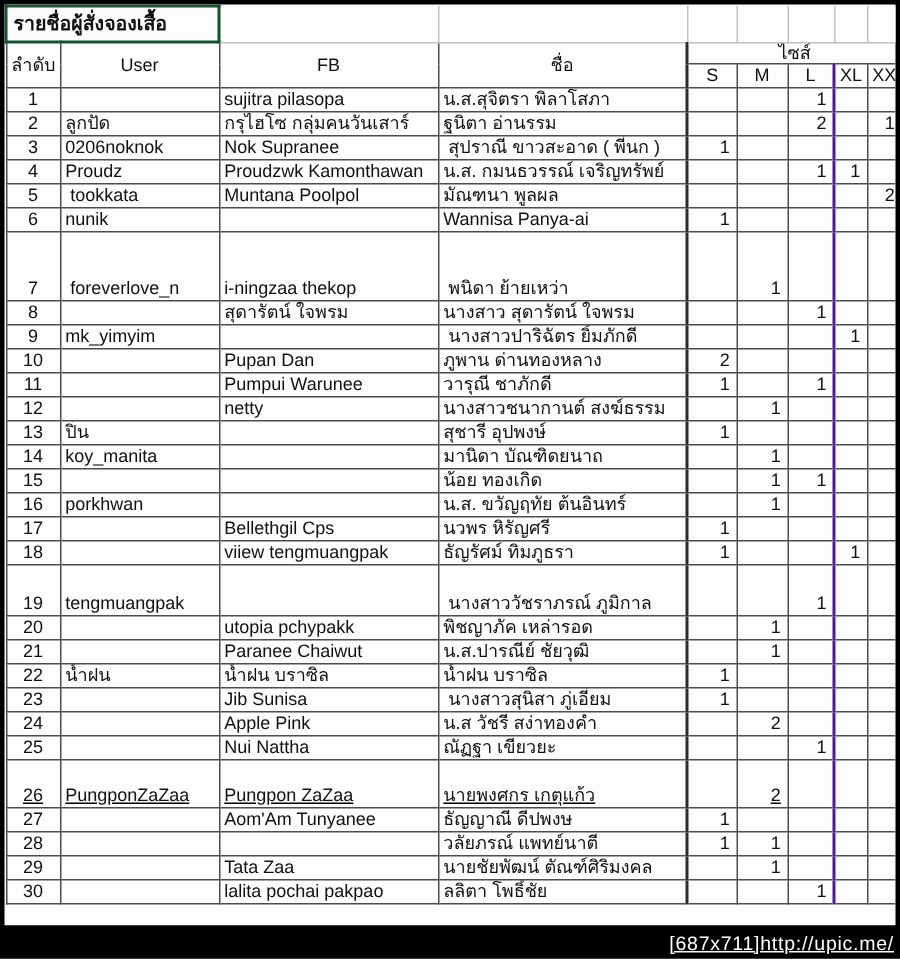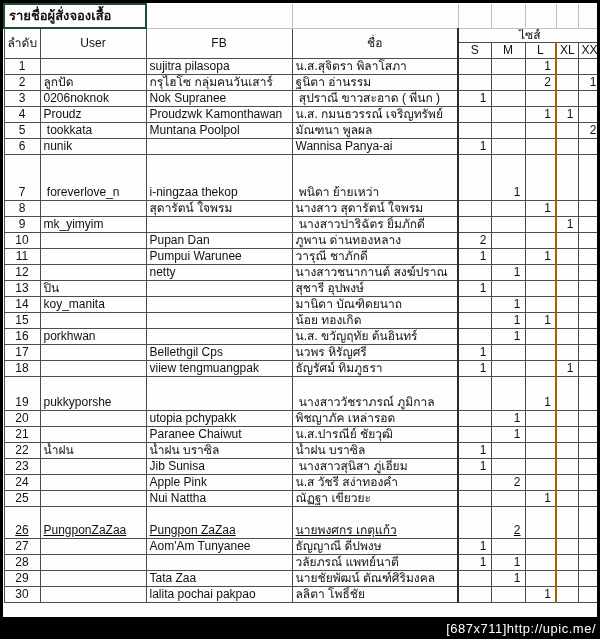--- a/index.html
+++ b/index.html
@@ -21,34 +21,35 @@
   
   .title-cell{
     border:2px solid #14532d;font-weight:bold;font-size:13px;padding:2px 4px;height:18px;
   }
   .ghost{border:1px solid #c2c2c2;border-top:none;background:#fdfdfd;}
   
   thead th{text-align:center;font-size:12px;}
   th.size-group{height:13px;}
   th.size-letter{height:15px;}
   .col-s-edge{border-left:2px solid #2b2b2b;}
-  .col-xl-edge{border-left:2px solid #a16207;}
+  .col-xl-edge{border-left:2px solid #4c1d95;}
   
   .num-cell{text-align:center;}
   .text-cell{text-align:left;}
   .size-cell{text-align:right;padding-right:4px;}
   tr.tall td{vertical-align:bottom;padding-bottom:1px;}
   
   .watermark-bar{
     position:absolute;left:0;right:0;bottom:0;height:22px;background:#000;
     display:flex;align-items:center;justify-content:flex-end;
   }
   .watermark-text{
     color:#fff;font-size:13px;padding-right:4px;letter-spacing:0.5px;
     font-family:"Liberation Sans","DejaVu Sans",sans-serif;
+    text-decoration:underline;
   }
 </style>
 </head>
 <body>
 
 <div class="sheet">
   <table>
     <colgroup>
       <col style="width:36px">
         <col style="width:106px">
@@ -205,21 +206,21 @@
           <td class="size-cell col-s-edge">1</td>
           <td class="size-cell"></td>
           <td class="size-cell">1</td>
           <td class="size-cell col-xl-edge"></td>
           <td class="size-cell"></td>
         </tr>
         <tr>
           <td class="num-cell">12</td>
           <td class="text-cell"></td>
           <td class="text-cell">netty</td>
-          <td class="text-cell">นางสาวชนากานต์ สงฆ์ปราณ</td>
+          <td class="text-cell">นางสาวชนากานต์ สงฆ์ธรรม</td>
           <td class="size-cell col-s-edge"></td>
           <td class="size-cell">1</td>
           <td class="size-cell"></td>
           <td class="size-cell col-xl-edge"></td>
           <td class="size-cell"></td>
         </tr>
         <tr>
           <td class="num-cell">13</td>
           <td class="text-cell">ปิ่น</td>
           <td class="text-cell"></td>
@@ -280,21 +281,21 @@
           <td class="text-cell">viiew tengmuangpak</td>
           <td class="text-cell">ธัญรัศม์ ทิมภูธรา</td>
           <td class="size-cell col-s-edge">1</td>
           <td class="size-cell"></td>
           <td class="size-cell"></td>
           <td class="size-cell col-xl-edge">1</td>
           <td class="size-cell"></td>
         </tr>
         <tr class="tall" style="height: 34px;">
           <td class="num-cell">19</td>
-          <td class="text-cell">pukkyporshe</td>
+          <td class="text-cell">tengmuangpak</td>
           <td class="text-cell"></td>
           <td class="text-cell">&nbsp;นางสาววัชราภรณ์ ภูมิกาล</td>
           <td class="size-cell col-s-edge"></td>
           <td class="size-cell"></td>
           <td class="size-cell">1</td>
           <td class="size-cell col-xl-edge"></td>
           <td class="size-cell"></td>
         </tr>
         <tr>
           <td class="num-cell">20</td>

